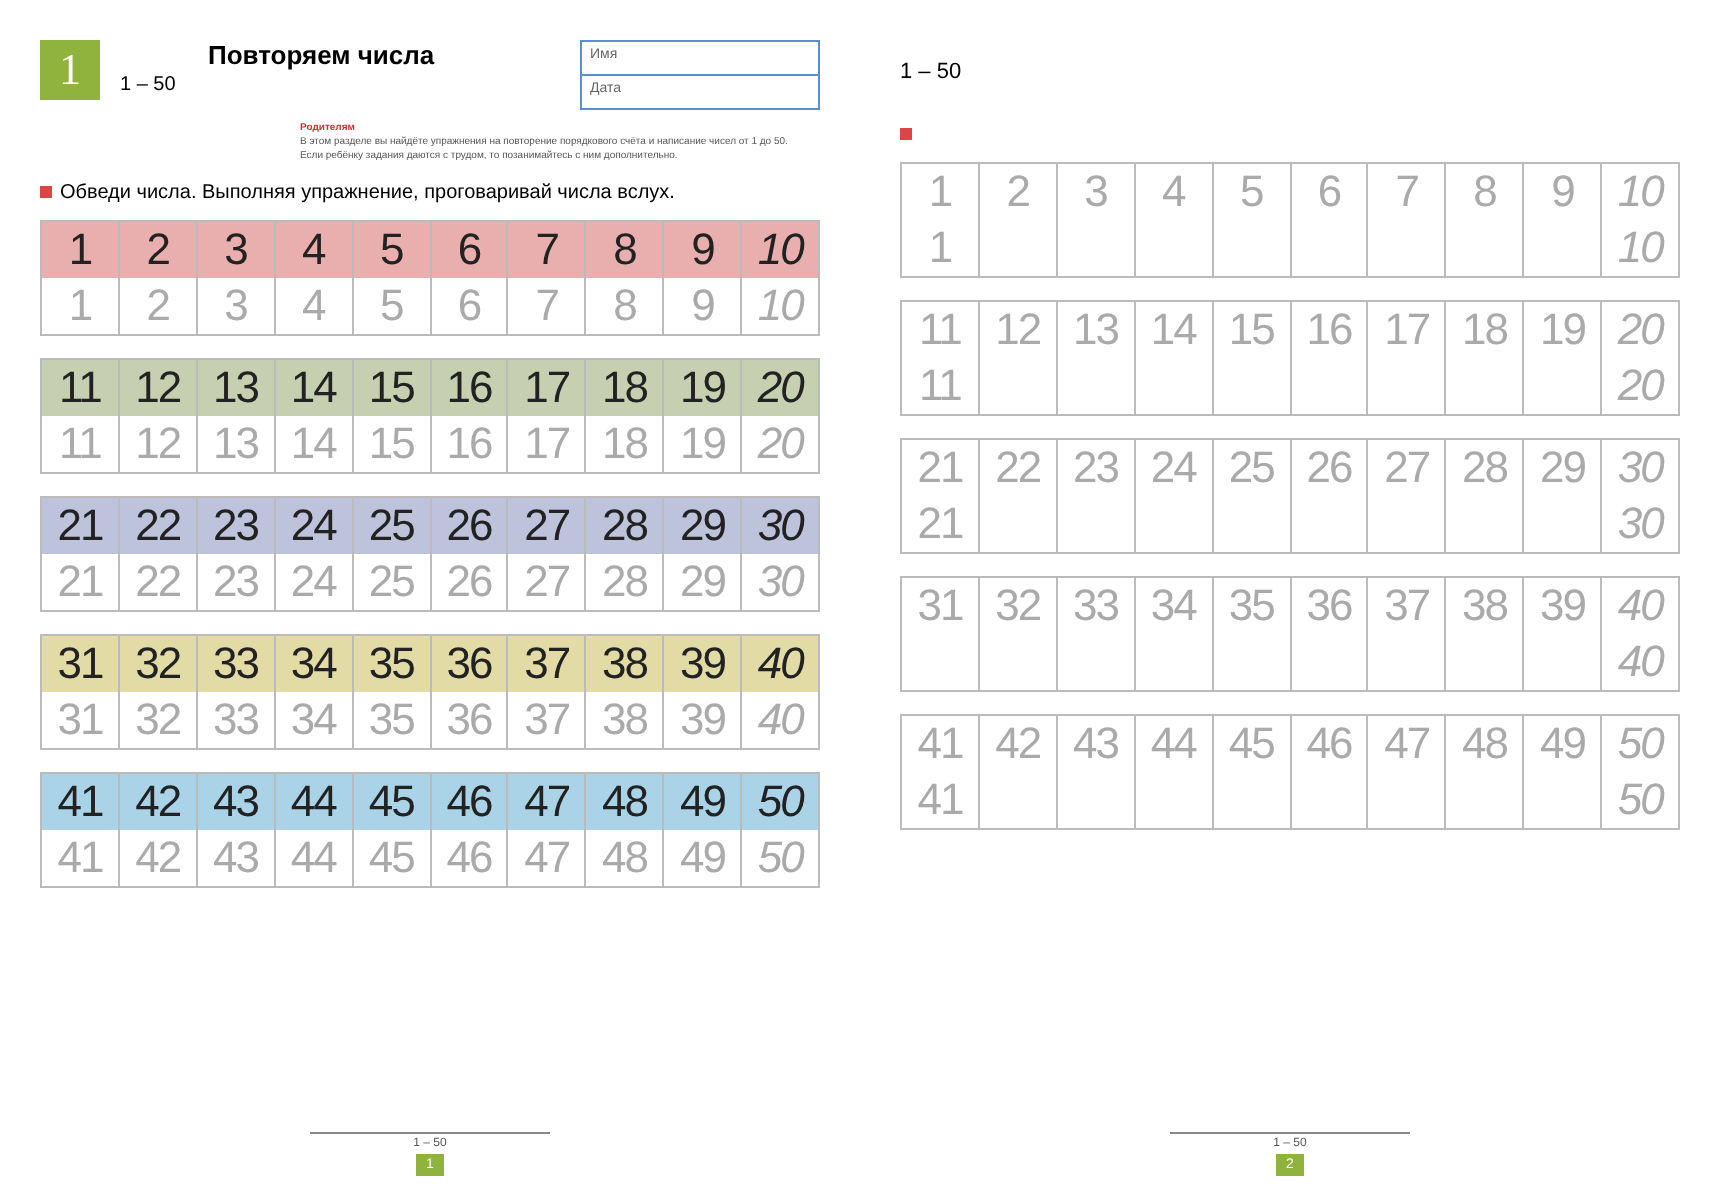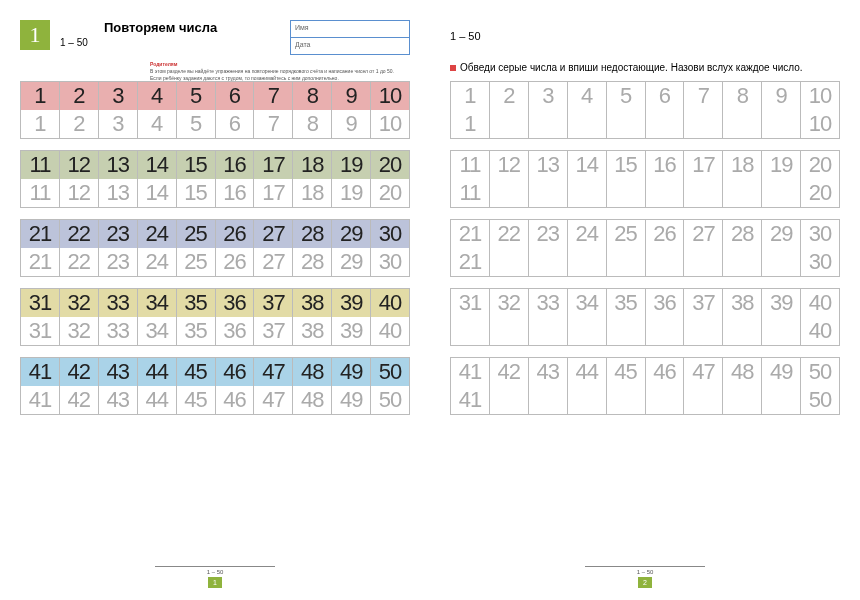--- a/index.html
+++ b/index.html
@@ -50,21 +50,21 @@
     border-right: 1px solid #bbb;
     text-align: center;
     font-family: "Helvetica Neue", Arial, sans-serif;
     font-size: 22px;
     line-height: 28px;
     height: 28px;
     font-weight: 300;
     letter-spacing: -1px;
     font-stretch: condensed;
   }
-  .gcell:last-child { border-right: none; }
+  .gcell:last-child { border-right: none; font-style: italic; }
   .grow.top { border-top: 1px solid #bbb; }
   .grow.top .gcell { color: #222; }
   .grow.bot .gcell { color: #aaa; }
   
   .c-red .gcell   { background: #e9afaf; }
   .c-green .gcell { background: #c6cfb0; }
   .c-blue .gcell  { background: #bcc3da; }
   .c-yel .gcell   { background: #e2dba6; }
   .c-cyan .gcell  { background: #aad3e8; }
   .grow.bot .gcell { background: #fff !important; }
@@ -98,20 +98,23 @@
     </div>
     <div class="form-box">
       <div class="row">Имя</div>
       <div class="row">Дата</div>
     </div>
   </div>
   <div style="margin-left:130px; margin-right:4px;">
     <div class="parents-note">Родителям</div>
     <div class="parents-text">В этом разделе вы найдёте упражнения на повторение порядкового счёта и написание чисел от 1 до 50. Если ребёнку задания даются с трудом, то позанимайтесь с ним дополнительно.</div>
   </div>
+  <div class="instr">
+    <span class="sq"></span><span>Обведи числа. Выполняя упражнение, проговаривай числа вслух.</span>
+  </div>
   <div class="groups" id="left-groups">
       <div class="group">
         <div class="grow top c-red">
           <div class="gcell">1</div>
           <div class="gcell">2</div>
           <div class="gcell">3</div>
           <div class="gcell">4</div>
           <div class="gcell">5</div>
           <div class="gcell">6</div>
           <div class="gcell">7</div>
@@ -240,21 +243,21 @@
   <div class="pgfoot">
     <div class="ftline"></div>
     <span>1 – 50</span><br>
     <span class="pnum">1</span>
   </div>
 </div>
 
 <div class="page right">
   <div class="hdr-range-right">1 – 50</div>
   <div class="instr">
-    <span class="sq"></span><span>Обведи серые числа и впиши недостающие. Назови вслух каждое число.</span>
+    <span class="sq"></span>
   </div>
   <div class="groups" id="right-groups">
       <div class="group">
         <div class="grow top">
           <div class="gcell">1</div>
           <div class="gcell">2</div>
           <div class="gcell">3</div>
           <div class="gcell">4</div>
           <div class="gcell">5</div>
           <div class="gcell">6</div>

